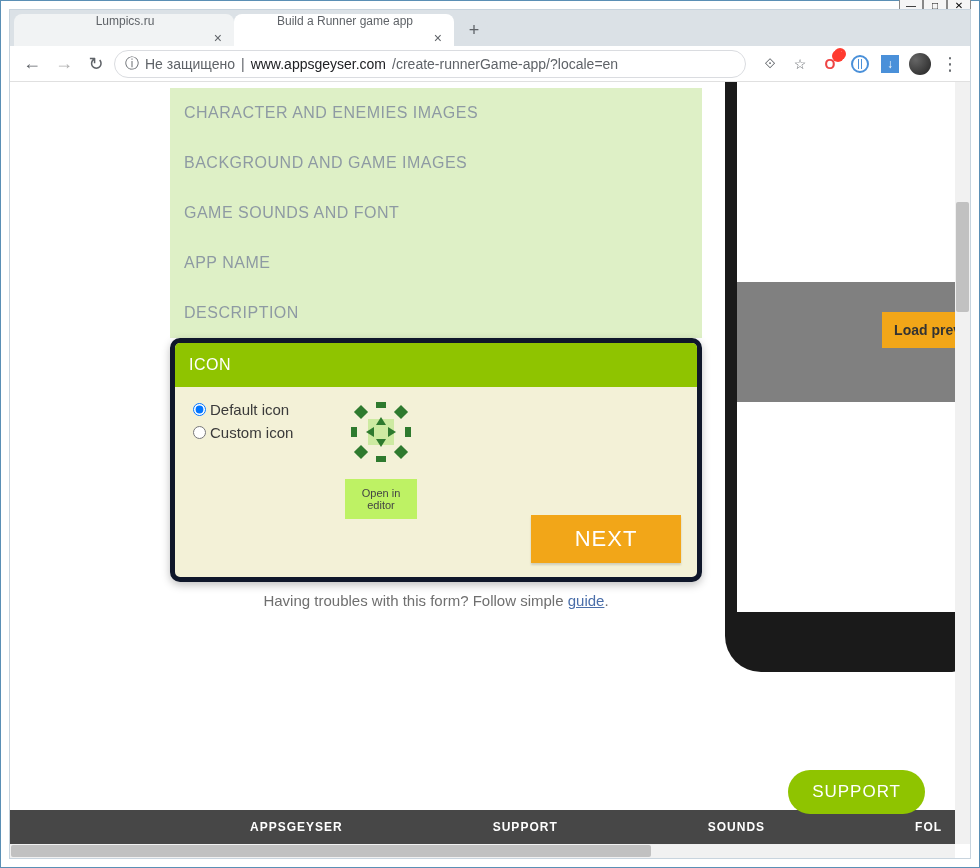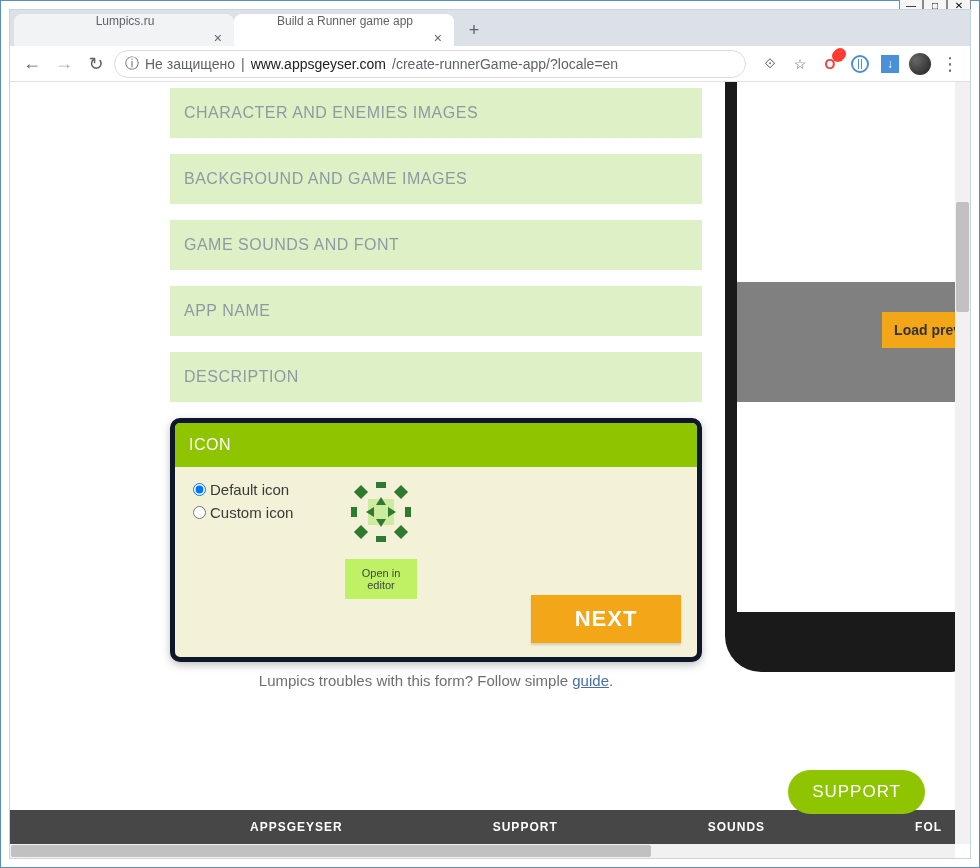--- a/index.html
+++ b/index.html
@@ -40,31 +40,31 @@
 
 .viewport { flex: 1; position: relative; overflow: hidden; background: #fff; }
 .vscroll { position: absolute; right: 0; top: 0; bottom: 14px; width: 15px; background: #f1f1f1; }
 .vscroll-thumb { position: absolute; right: 1px; left: 1px; top: 120px; height: 110px; background: #c1c1c1; border-radius: 2px; }
 .hscroll { position: absolute; left: 0; right: 15px; bottom: 0; height: 14px; background: #f1f1f1; }
 .hscroll-thumb { position: absolute; top: 1px; bottom: 1px; left: 1px; width: 640px; background: #c1c1c1; border-radius: 2px; }
 
 .page { position: absolute; inset: 0 15px 14px 0; overflow: hidden; }
 
 .sections { position: absolute; left: 160px; top: 6px; width: 532px; }
-.section-bar { height: 50px; background: #def0c6; color: #8e9aa3; font-size: 16px; letter-spacing: 0.5px; display: flex; align-items: center; padding-left: 14px; margin-bottom: 16px; font-family: "Arial Narrow", Arial; font-stretch: condensed; }
+.section-bar { height: 50px; background: #def0c6; color: #8e9aa3; font-size: 16px; letter-spacing: 0.5px; display: flex; align-items: center; padding-left: 14px; margin-bottom: 0; font-family: "Arial Narrow", Arial; font-stretch: condensed; }
 
 .icon-panel { border: 5px solid #0f172a; border-radius: 10px; box-shadow: 0 3px 8px rgba(0,0,0,0.25); overflow: hidden; background: #f3f1d7; }
 .icon-head { background: #8fc400; color: #fff; font-size: 16px; padding: 13px 14px; font-family: "Arial Narrow", Arial; font-stretch: condensed; letter-spacing: 0.5px; }
 .icon-body { padding: 14px 18px 14px 18px; position: relative; min-height: 190px; }
 .radio-row { display: flex; align-items: center; font-size: 15px; color: #3a3a3a; margin-bottom: 6px; }
 .radio-row input { margin-right: 4px; }
 .icon-preview { position: absolute; left: 170px; top: 10px; width: 72px; display: flex; flex-direction: column; align-items: center; }
 .preview-img { width: 70px; height: 70px; display: flex; align-items: center; justify-content: center; }
 .open-editor { margin-top: 12px; background: #bef264; color: #444; font-size: 11px; padding: 8px 8px; border: none; cursor: pointer; }
-.next-btn { position: absolute; right: 16px; bottom: 14px; width: 150px; height: 48px; background: #f2a618; color: #fff; font-size: 22px; border: none; cursor: pointer; font-family: "Arial Narrow", Arial; font-stretch: condensed; letter-spacing: 1px; box-shadow: 0 2px 2px rgba(0,0,0,0.15); font-weight: bold; }
+.next-btn { position: absolute; right: 16px; bottom: 14px; width: 150px; height: 48px; background: #f2a618; color: #fff; font-size: 22px; border: none; cursor: pointer; font-family: "Arial Narrow", Arial; font-stretch: condensed; letter-spacing: 1px; box-shadow: 0 2px 2px rgba(0,0,0,0.15); }
 
 .troubles { text-align: center; color: #6f6f6f; font-size: 15px; margin-top: 10px; }
 .troubles a { color: #4a6ea9; text-decoration: underline; }
 
 .phone { position: absolute; right: -30px; top: -70px; width: 260px; height: 660px; background: #1a1a1a; border-radius: 36px; padding: 60px 12px 60px 12px; }
 .phone-screen { width: 100%; height: 100%; background: #fff; position: relative; overflow: hidden; }
 .phone-gray { position: absolute; top: 210px; left: 0; right: 0; height: 120px; background: #808080; }
 .load-prev { position: absolute; top: 240px; right: 0; background: #f2a618; color: #333; font-size: 14px; font-weight: bold; padding: 10px 12px; border: none; }
 
 .support-btn { position: absolute; right: 30px; bottom: 30px; background: #8fc400; color: #fff; border: none; border-radius: 22px; padding: 12px 24px; font-size: 17px; letter-spacing: 1px; cursor: pointer; font-family: "Arial Narrow", Arial; font-stretch: condensed; }
@@ -167,21 +167,21 @@
                     <rect x="59" y="30" width="6" height="10" fill="#2e7a2e"></rect>
                   </svg>
                 </div>
                 <button class="open-editor">Open in editor</button>
               </div>
               <button class="next-btn">NEXT</button>
             </div>
           </div>
 
           <div class="troubles">
-            <span>Lumpics troubles with this form? Follow simple </span><a href="#">guide</a><span>.</span>
+            <span>Having troubles with this form? Follow simple </span><a href="#">guide</a><span>.</span>
           </div>
         </div>
 
         <div class="phone">
           <div class="phone-screen">
             <div class="phone-gray"></div>
             <button class="load-prev">Load prev</button>
           </div>
         </div>
 

